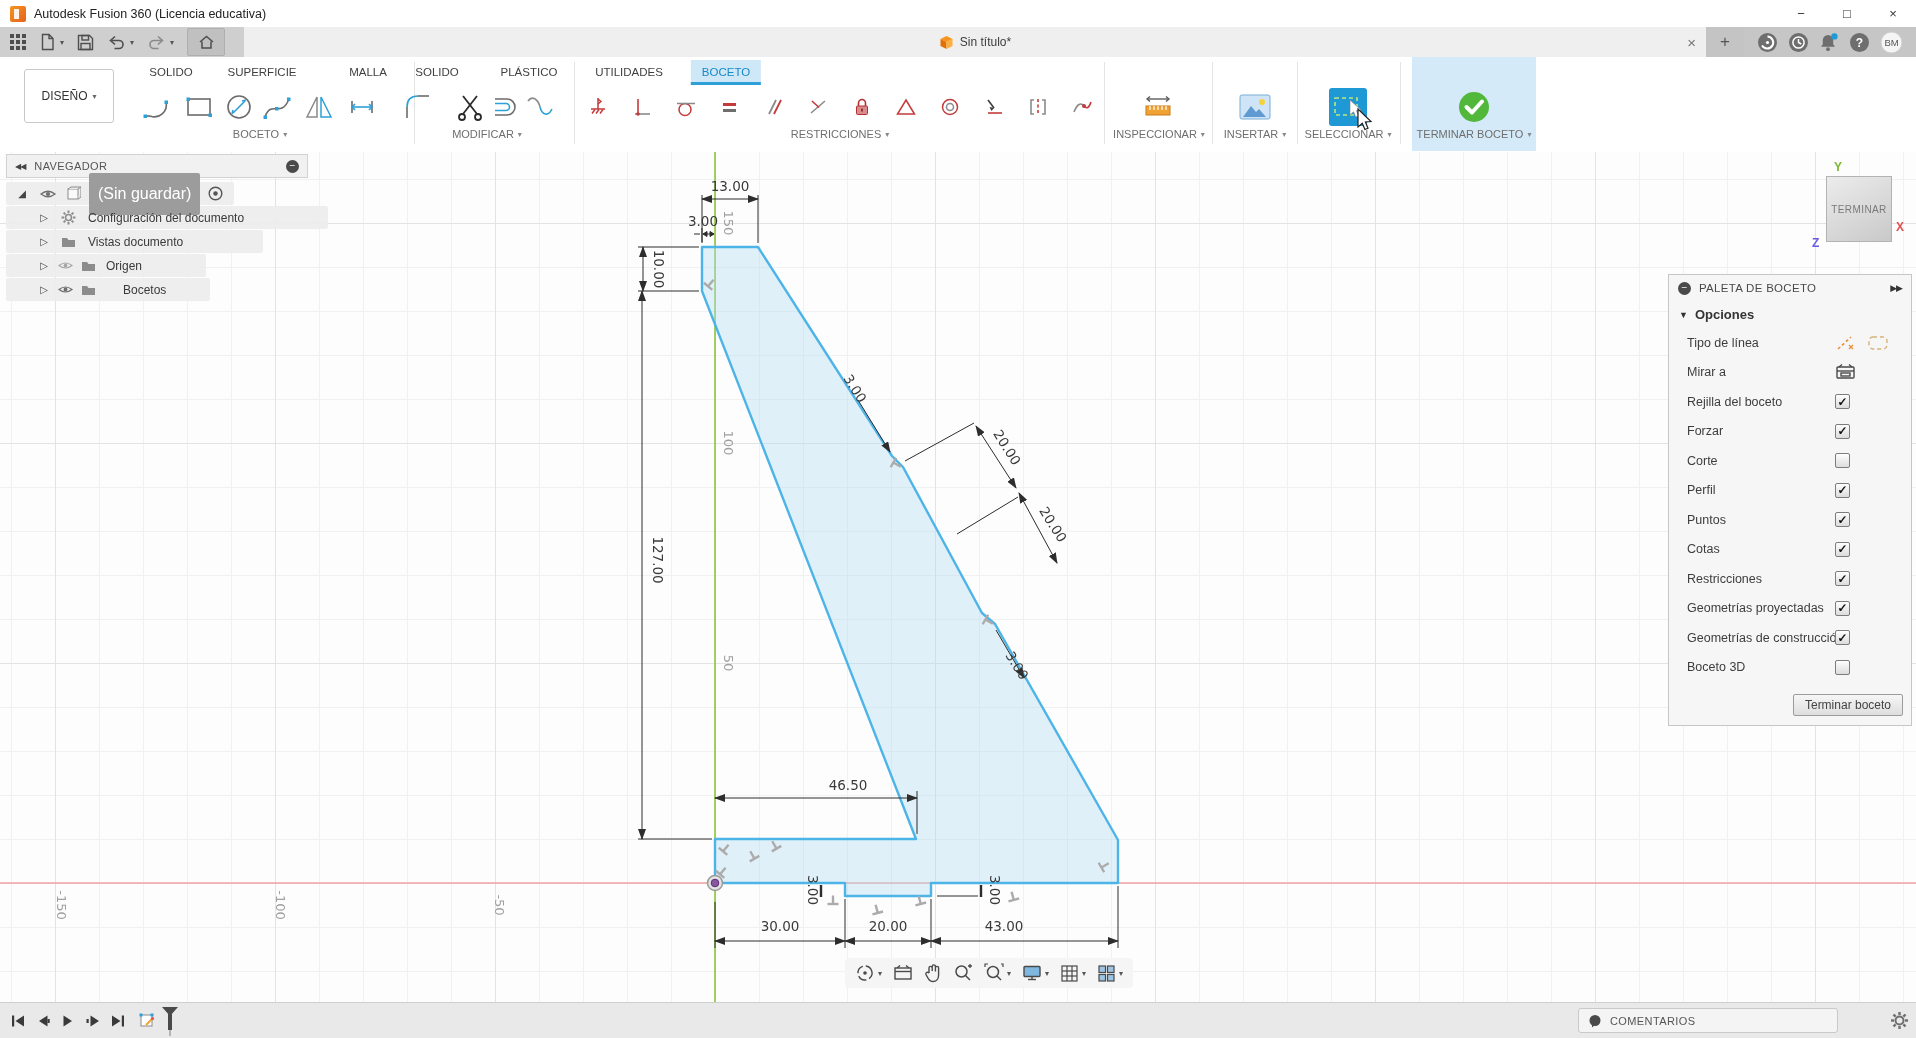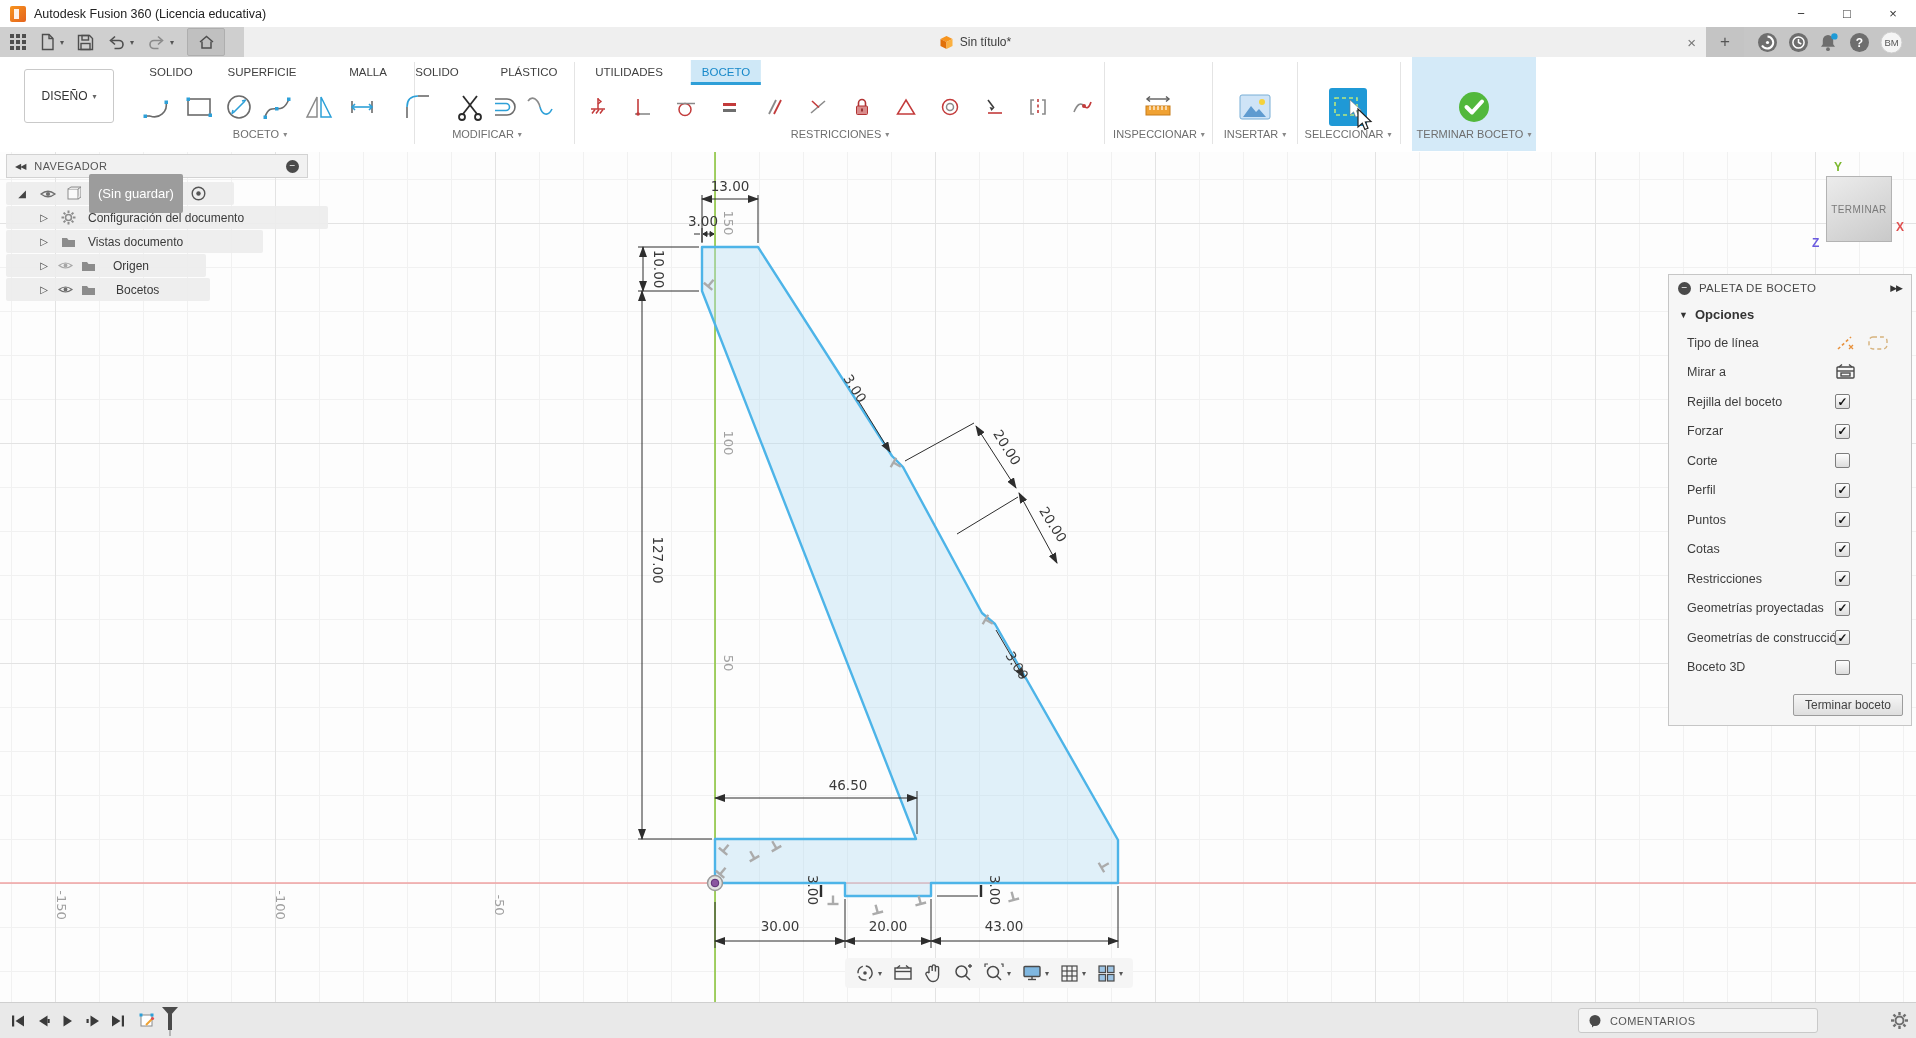--- a/index.html
+++ b/index.html
@@ -51,21 +51,21 @@
   .gridlab{font-family:"DejaVu Sans",sans-serif;font-size:13px;fill:#a0a0a0;}
 
   
   .navpanel{position:absolute;left:6px;top:2px;width:302px;}
   .navheader{height:22px;background:#f1f1f1;border:1px solid #d2d2d2;display:flex;align-items:center;padding:0 8px;}
   .navheader .dbl{font-size:8px;color:#444;letter-spacing:-1px;}
   .navheader .nlabel{font-size:11px;color:#555;margin-left:9px;letter-spacing:.4px;flex:1;}
   .minus-circle{width:13px;height:13px;border-radius:50%;background:#4a4a4a;color:#fff;display:flex;align-items:center;justify-content:center;font-size:10px;line-height:1;}
   .navrow{display:flex;align-items:center;height:23px;font-size:12px;color:#3a3a3a;background:rgba(237,237,237,.92);margin-top:1px;border-radius:2px;}
   .navrow .exp{width:12px;text-align:center;font-size:10px;color:#444;}
-  .pill{background:#9c9c9c;color:#fff;padding:12px 9px;border-radius:2px;font-size:13px;}
+  .pill{background:#9c9c9c;color:#fff;padding:12px 9px;border-radius:2px;font-size:16px;}
 
   
   .vc-face{position:absolute;left:1826px;top:24px;width:64px;height:64px;background:linear-gradient(150deg,#ececec,#c9c9c9);border:1px solid #b3b3b3;display:flex;align-items:center;justify-content:center;font-size:10px;color:#7a7a7a;letter-spacing:.4px;}
   .axis-lab{position:absolute;font-size:12px;font-weight:bold;}
 
   
   .palette{position:absolute;left:1668px;top:122px;width:244px;height:452px;background:#f6f6f6;border:1px solid #c6c6c6;box-sizing:border-box;}
   .pal-header{height:26px;display:flex;align-items:center;padding:0 9px;gap:8px;}
   .pal-header .plabel{font-size:11.5px;color:#4a4a4a;letter-spacing:.3px;flex:1;}
   .pal-header .dbl{font-size:9px;color:#333;letter-spacing:-1px;}
@@ -79,21 +79,21 @@
   
   .cnavbar{position:absolute;left:845px;top:806px;height:30px;display:flex;align-items:center;gap:11px;background:rgba(244,244,244,.95);border-radius:4px;padding:0 10px;}
   .cnav-item{display:flex;align-items:center;gap:3px;}
   .cnav-item .car{font-size:8px;color:#555;}
 
   
   .bottombar{position:absolute;left:0;top:1002px;width:100%;height:36px;background:#e9e9e9;border-top:1px solid #cfcfcf;}
   .playback{position:absolute;left:10px;top:0;height:36px;display:flex;align-items:center;gap:9px;}
   .tl-marker{position:absolute;left:160px;top:4px;}
   .tl-feature{position:absolute;left:138px;top:9px;}
-  .comments{position:absolute;left:1578px;top:5px;width:240px;height:25px;background:#f4f4f4;border:1px solid #c9c9c9;border-radius:3px;display:flex;align-items:center;padding:0 9px;gap:8px;box-sizing:border-box;}
+  .comments{position:absolute;left:1578px;top:5px;width:260px;height:25px;background:#f4f4f4;border:1px solid #c9c9c9;border-radius:3px;display:flex;align-items:center;padding:0 9px;gap:8px;box-sizing:border-box;}
   .comments .clabel{font-size:11px;color:#555;letter-spacing:.4px;}
 
   .cursor{position:absolute;left:1356px;top:108px;z-index:60;}
 </style>
 </head>
 <body>
 
 <div class="app">
 
   <div class="titlebar">
@@ -615,36 +615,36 @@
               <svg width="15" height="11">
                 <path d="M1 5.5 Q7.5 0.5 14 5.5 Q7.5 10.5 1 5.5 Z" fill="none" stroke="#6e6e6e" stroke-width="1.2"></path>
                 <circle cx="7.5" cy="5.5" r="1.9" fill="#6e6e6e"></circle>
               </svg>
             </span>
           <span style="margin-left:8px">
               <svg width="15" height="12">
                 <path d="M1 2 h5 l1.5 2 H14 V11 H1 Z" fill="#8c8c8c"></path>
               </svg>
             </span>
-          <span style="margin-left:17px">Origen</span>
+          <span style="margin-left:10px">Origen</span>
         </div>
         <div class="navrow" style="width:172px;padding-left:32px">
           <span class="exp">▷</span>
           <span style="margin-left:8px">
               <svg width="15" height="11">
                 <path d="M1 5.5 Q7.5 0.5 14 5.5 Q7.5 10.5 1 5.5 Z" fill="none" stroke="#6e6e6e" stroke-width="1.2"></path>
                 <circle cx="7.5" cy="5.5" r="1.9" fill="#6e6e6e"></circle>
               </svg>
             </span>
           <span style="margin-left:8px">
               <svg width="15" height="12">
                 <path d="M1 2 h5 l1.5 2 H14 V11 H1 Z" fill="#8c8c8c"></path>
               </svg>
             </span>
-          <span style="margin-left:20px">Bocetos</span>
+          <span style="margin-left:27px">Bocetos</span>
         </div>
       </div>
     </div>
 
     <div class="vc-face">
         <span>TERMINAR</span>
       </div>
     <div class="axis-lab" style="left:1834px;top:8px;color:#7cb82f">Y</div>
     <div class="axis-lab" style="left:1896px;top:68px;color:#e05050">X</div>
     <div class="axis-lab" style="left:1812px;top:84px;color:#6a5ae0">Z</div>

